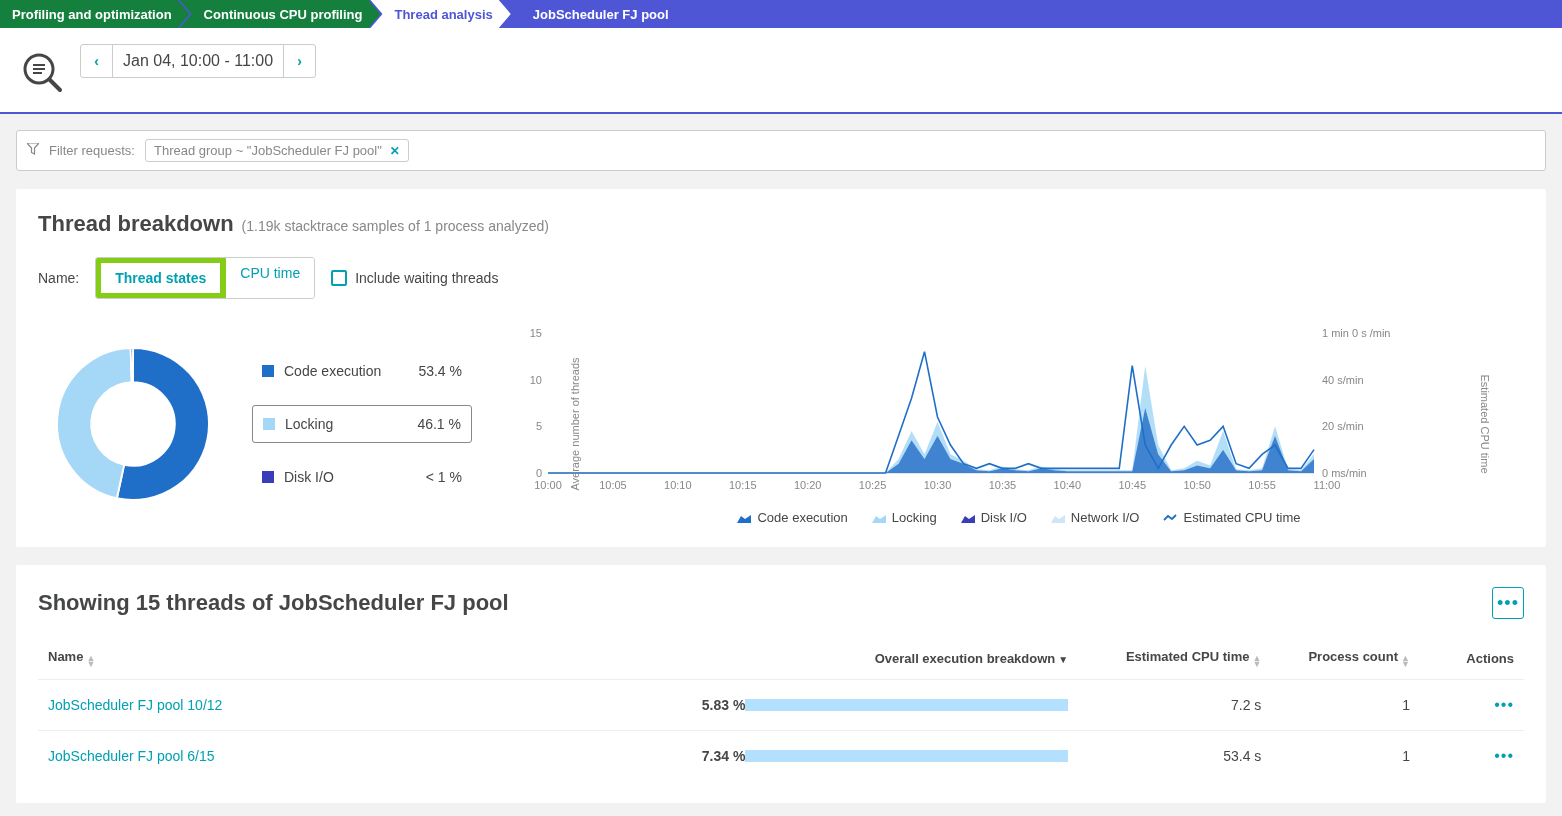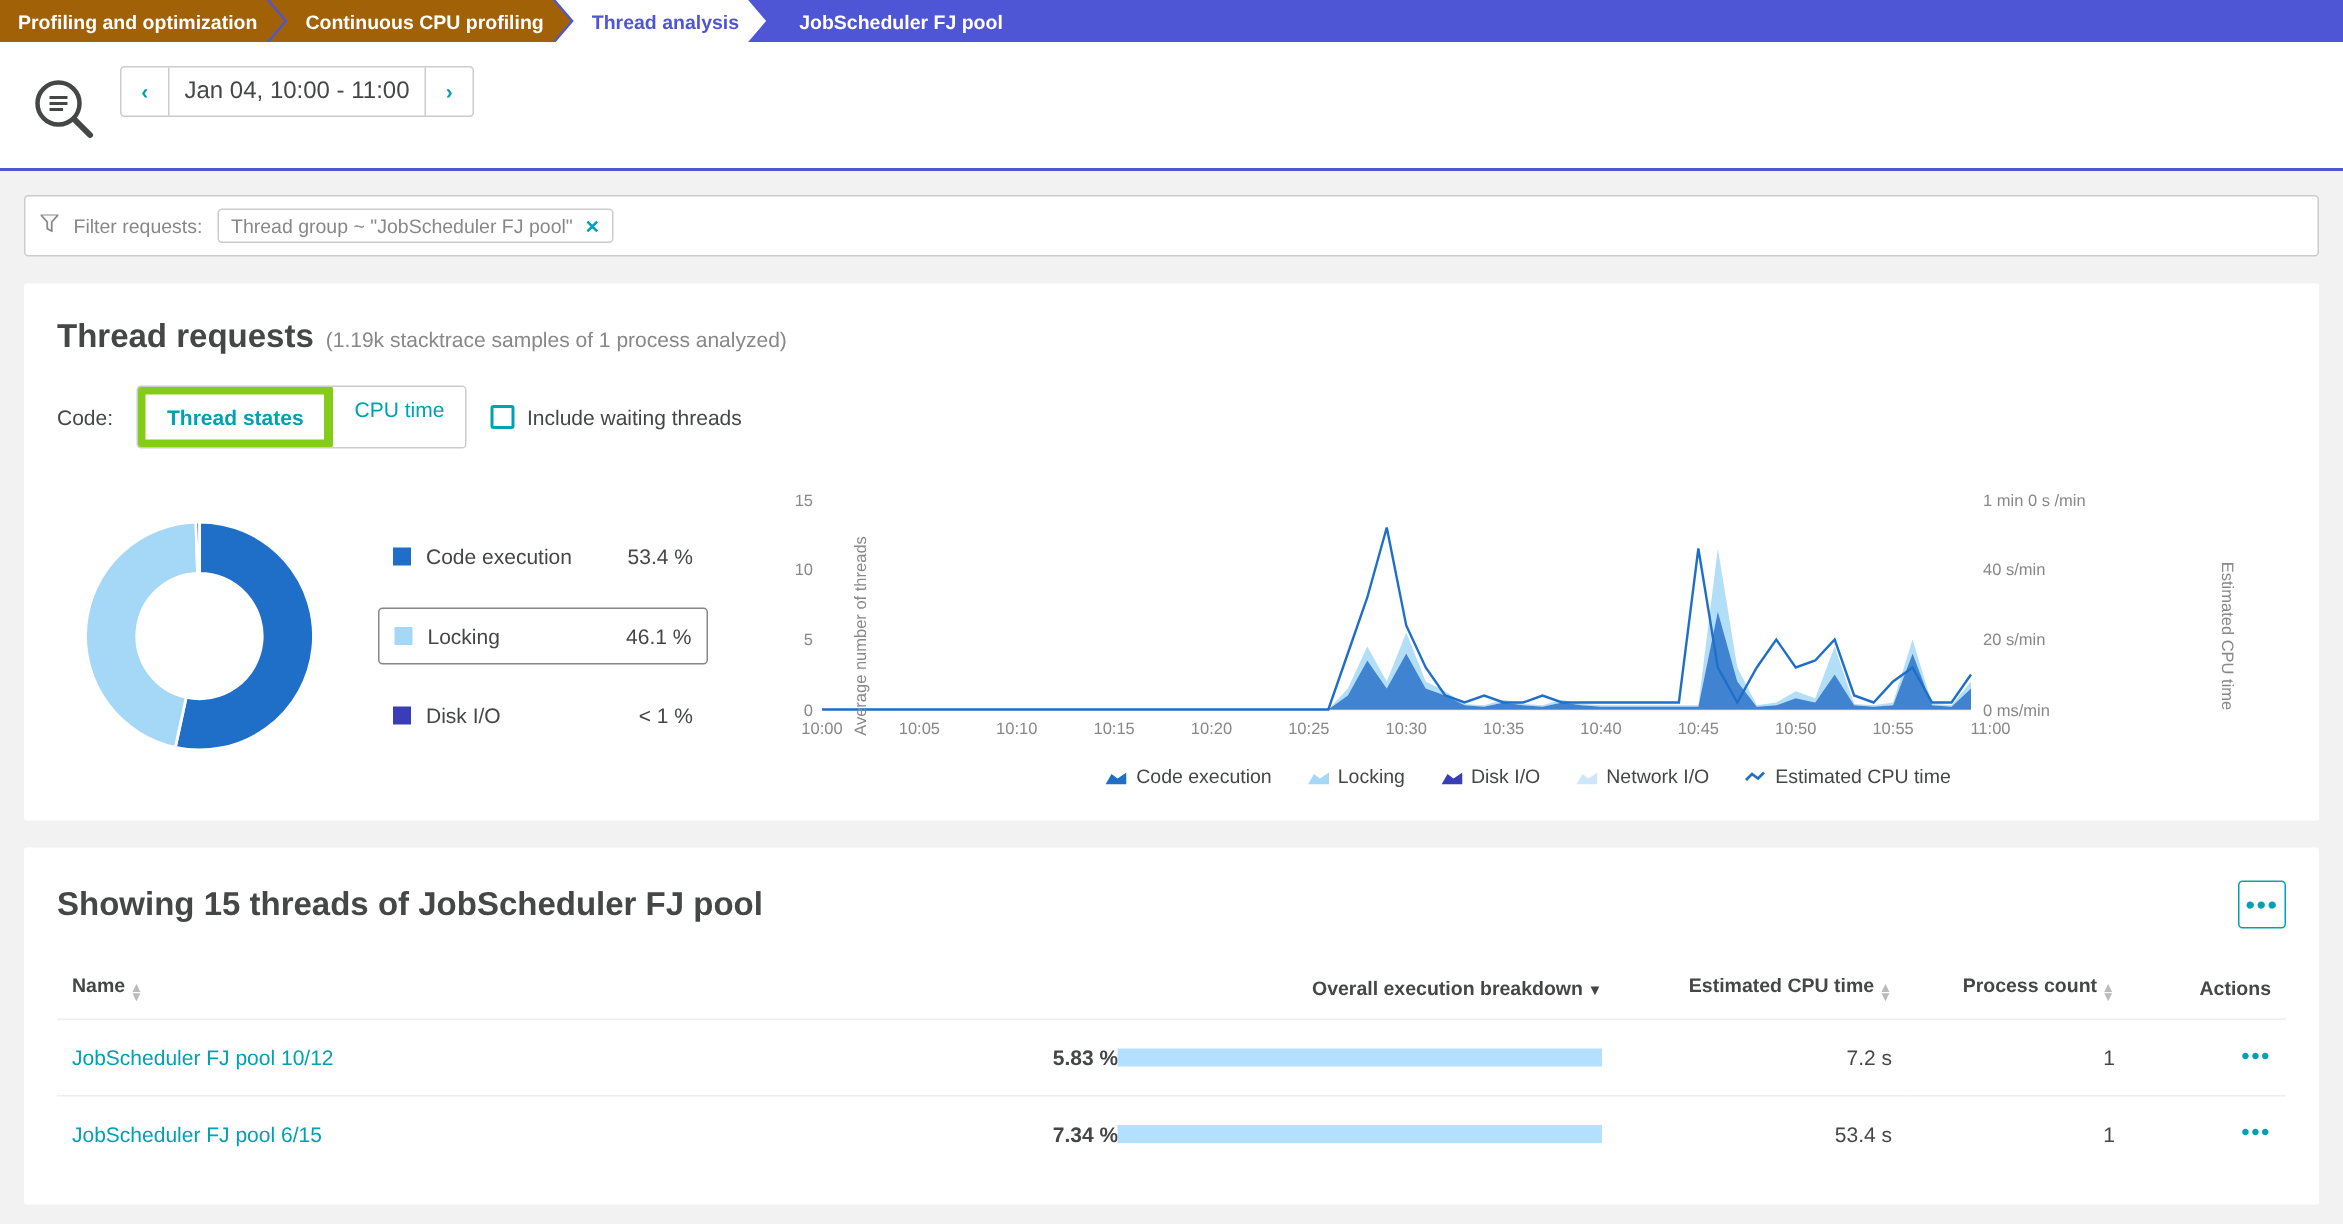--- a/index.html
+++ b/index.html
@@ -1,20 +1,20 @@
 <!DOCTYPE html>
 <html><head>
 <meta charset="utf-8">
 <style>
 * { box-sizing: border-box; margin: 0; padding: 0; }
 body { font-family: -apple-system, BlinkMacSystemFont, "Segoe UI", Arial, sans-serif; font-size: 14px; color: #454646; background: #f2f2f2; width: 1562px; }
 .breadcrumb { background: #4e56d6; display: flex; height: 28px; align-items: center; }
 .crumb { position: relative; padding: 0 18px 0 24px; height: 28px; display: flex; align-items: center; font-weight: 600; font-size: 13px; cursor: pointer; }
 .crumb.first { padding-left: 12px; }
-.crumb.tab { background: #a16207; color: #fff; clip-path: polygon(0 0, calc(100% - 12px) 0, 100% 50%, calc(100% - 12px) 100%, 0 100%, 12px 50%); margin-left: -10px; }
+.crumb.tab { background: #15803d; color: #fff; clip-path: polygon(0 0, calc(100% - 12px) 0, 100% 50%, calc(100% - 12px) 100%, 0 100%, 12px 50%); margin-left: -10px; }
 .crumb.tab.first { clip-path: polygon(0 0, calc(100% - 12px) 0, 100% 50%, calc(100% - 12px) 100%, 0 100%); margin-left: 0; }
 .crumb.active { background: #fff; color: #4e56d6; clip-path: polygon(0 0, calc(100% - 12px) 0, 100% 50%, calc(100% - 12px) 100%, 0 100%, 12px 50%); margin-left: -10px; z-index: 2; }
 .crumb.plain { color: #fff; padding-left: 22px; }
 .header-area { background: #fff; padding: 16px 20px 18px 20px; display: flex; align-items: flex-start; gap: 16px; border-bottom: 2px solid #4e56d6; }
 .header-icon { width: 44px; height: 44px; display: flex; align-items: center; justify-content: center; color: #454646; margin-top: 6px; }
 .page-title { font-size: 26px; font-weight: 600; color: #454646; margin-bottom: 10px; }
 .time-picker { display: inline-flex; border: 1px solid #ccc; border-radius: 3px; height: 34px; }
 .time-picker .tp-btn { width: 32px; display: flex; align-items: center; justify-content: center; color: #00a1b2; cursor: pointer; font-size: 14px; font-weight: 700; }
 .time-picker .tp-btn:first-child { border-right: 1px solid #ccc; }
 .time-picker .tp-btn:last-child { border-left: 1px solid #ccc; }
@@ -117,26 +117,26 @@
     </span>
     <span class="filter-label">Filter requests:</span>
     <span class="filter-tag">
       <span>Thread group ~ "JobScheduler FJ pool"</span>
       <span class="close">✕</span>
     </span>
   </div>
 
   <div class="panel">
     <div class="panel-h">
-      <h2>Thread requests</h2>
+      <h2>Thread breakdown</h2>
       <span class="sub">(1.19k stacktrace samples of 1 process analyzed)</span>
     </div>
 
     <div class="view-row">
-      <span>Code:</span>
+      <span>Name:</span>
       <div class="btn-group">
         <div class="bg-btn active">Thread states</div>
         <div class="bg-btn">CPU time</div>
       </div>
       <label class="checkbox">
         <span class="box"></span>
         <span>Include waiting threads</span>
       </label>
     </div>
 

